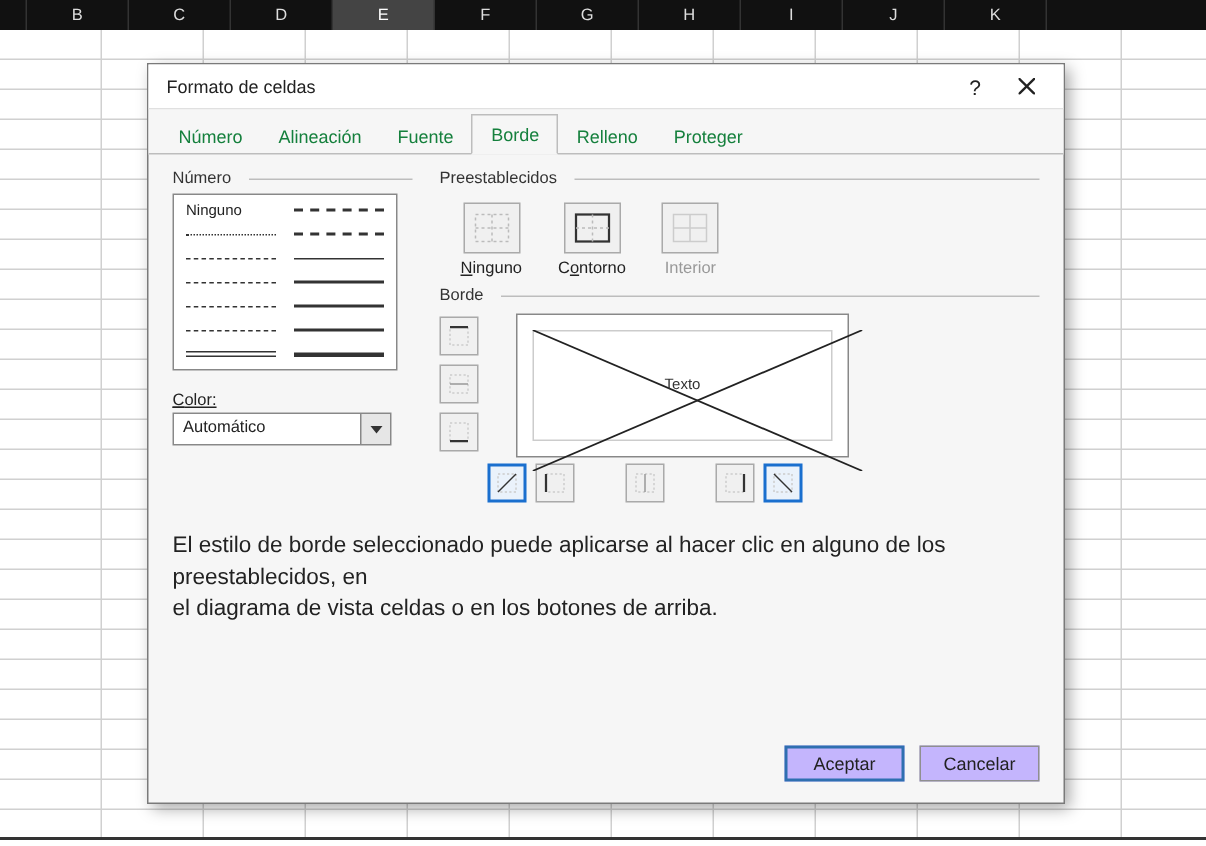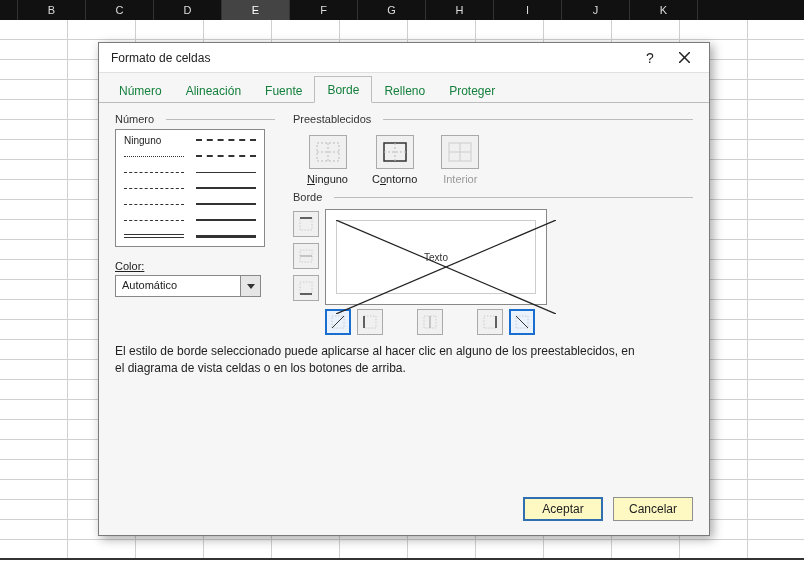--- a/index.html
+++ b/index.html
@@ -168,47 +168,48 @@
   }
   .border-btn.active { border:2px solid #1a6fce; background:#eaf2fb;}
   .border-btn svg { display:block; }
 
   .preview {
     width: 222px; height: 96px;
     border:1px solid #888;
     background:#fff;
     position:relative;
     margin-top:2px;
+    margin-left:19px;
   }
   .preview .inner {
     position:absolute; inset:10px;
     border:1px solid #ccc;
   }
   .preview svg { width:100%; height:100%; }
   .preview .text { position:absolute; left:50%; top:50%; transform:translate(-50%,-50%); font-size:10px; color:#333;}
   .bottom-btns-row { display:flex; gap:34px; padding-left:0; margin-top:4px;}
   .btn-cluster{ display:flex; gap:6px;}
 
   .hint {
-    margin-top: 8px;
-    font-size: 12px;
+    margin-top: 18px;
+    font-size: 15px;
     color:#222;
     line-height:1.4;
     max-width: 560px;
   }
 
   .footer {
     display:flex; justify-content:flex-end; gap:10px;
     padding: 12px 16px 14px;
   }
   .dlg-btn {
     min-width: 80px;
     padding: 4px 14px;
     font-size:12px;
-    background:#fef9c3;
+    background:#c4b5fd;
     border:1px solid #8f8f8f;
     cursor:pointer;
     text-align:center;
   }
   .dlg-btn.primary { border:2px solid #2f6fb0; padding:3px 13px; }
 </style>
 </head>
 <body>
 
 <div class="sheet-header">

